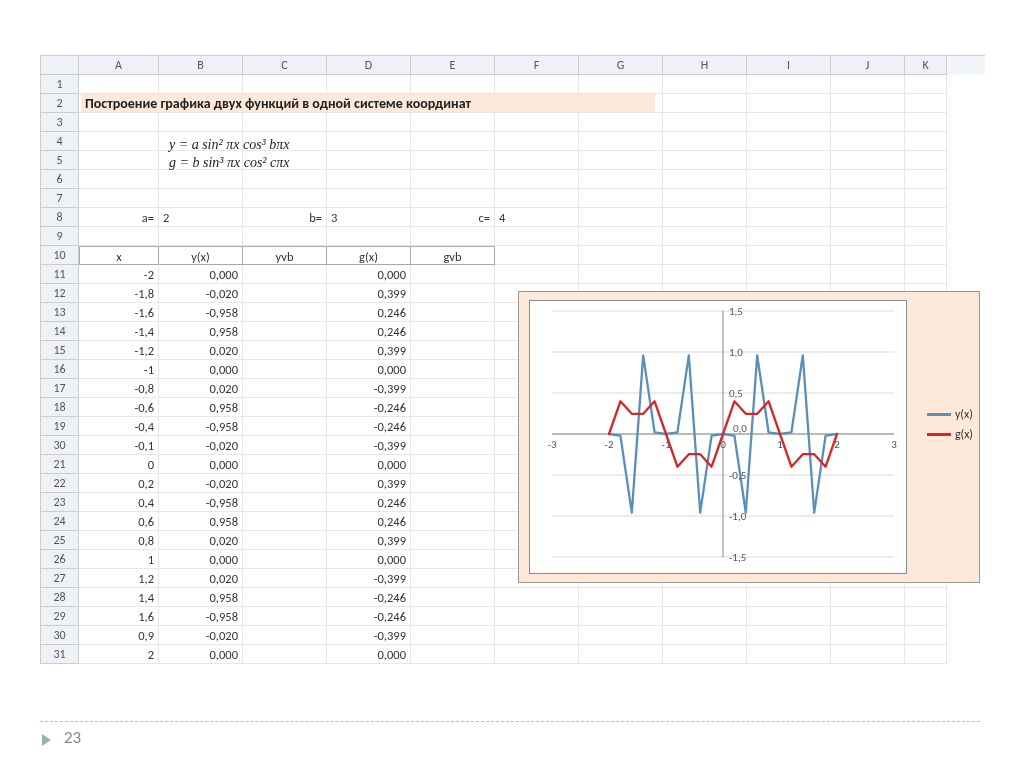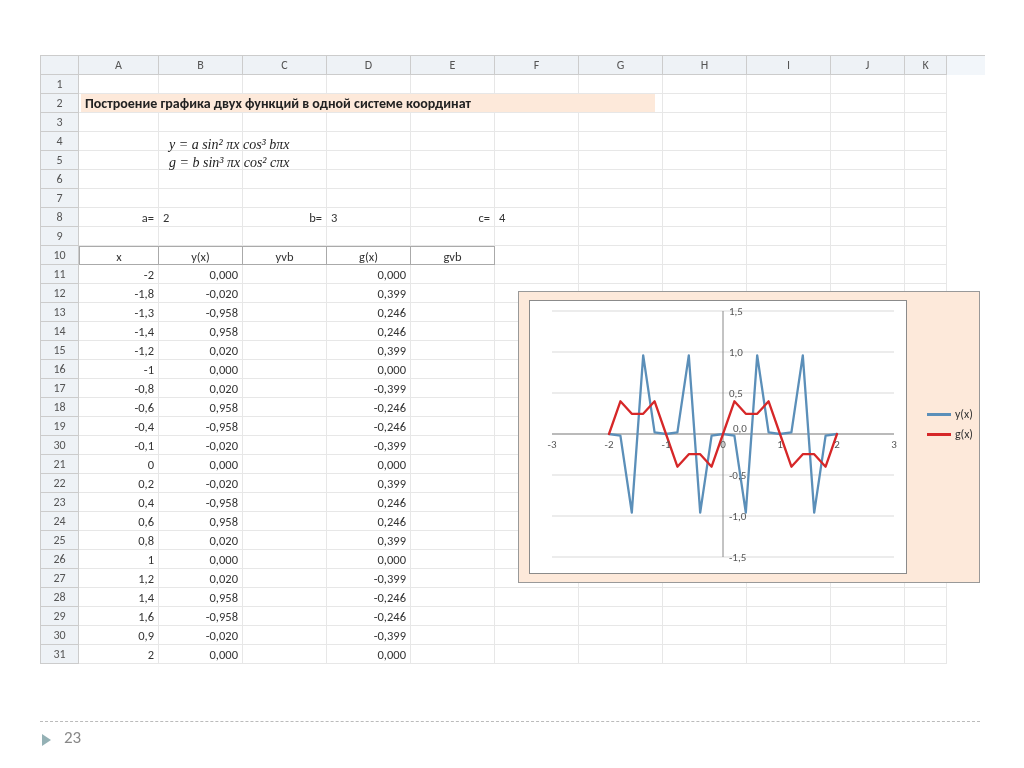--- a/index.html
+++ b/index.html
@@ -344,21 +344,21 @@
           <div class="cell cD right" id="cell-D12">0,399</div>
           <div class="cell cE" id="cell-E12"></div>
           <div class="cell cF" id="cell-F12"></div>
           <div class="cell cG" id="cell-G12"></div>
           <div class="cell cH" id="cell-H12"></div>
           <div class="cell cI" id="cell-I12"></div>
           <div class="cell cJ" id="cell-J12"></div>
           <div class="cell cK" id="cell-K12"></div>
         </div>
         <div class="grid-row">
-          <div class="cell cA right" id="cell-A13">-1,3</div>
+          <div class="cell cA right" id="cell-A13">-1,6</div>
           <div class="cell cB right" id="cell-B13">-0,958</div>
           <div class="cell cC" id="cell-C13"></div>
           <div class="cell cD right" id="cell-D13">0,246</div>
           <div class="cell cE" id="cell-E13"></div>
           <div class="cell cF" id="cell-F13"></div>
           <div class="cell cG" id="cell-G13"></div>
           <div class="cell cH" id="cell-H13"></div>
           <div class="cell cI" id="cell-I13"></div>
           <div class="cell cJ" id="cell-J13"></div>
           <div class="cell cK" id="cell-K13"></div>

